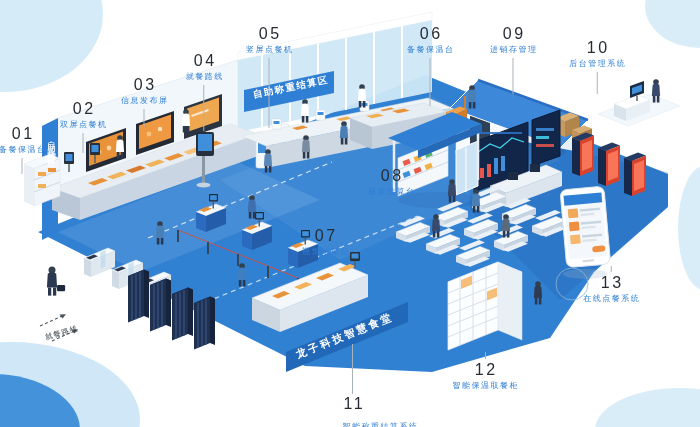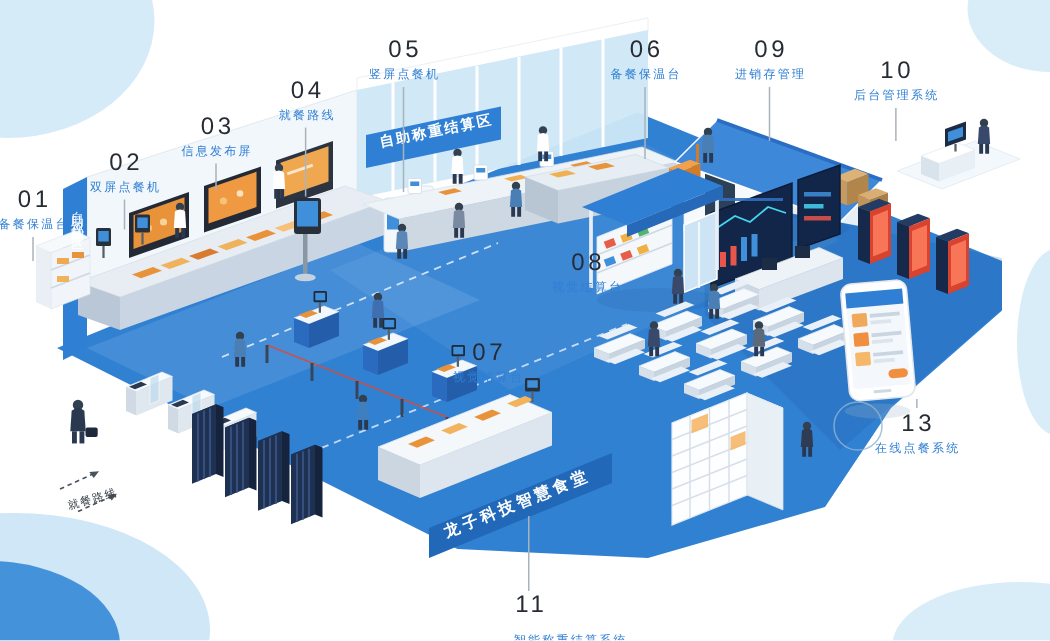--- a/index.html
+++ b/index.html
@@ -490,19 +490,24 @@
   <div class="co-label">后台管理系统</div>
   <div class="co-line" style="height:22px;"></div>
 </div>
 <div class="callout" id="c11" style="left:341px;top:344px;">
   <div class="co-line" style="height:50px;"></div>
   <div class="co-row">
     <div class="co-num">11</div>
     <div class="co-label">智能称重结算系统</div>
   </div>
 </div>
+<div class="callout c-bottom" style="left:485px;top:352px;">
+  <div class="co-num">12</div>
+  <div class="co-label">智能保温取餐柜</div>
+  <div class="co-line" style="height:7px;"></div>
+</div>
 <div class="callout c-bottom" style="left:611px;top:266px;">
   <div class="co-num">13</div>
   <div class="co-label">在线点餐系统</div>
   <div class="co-line" style="height:6px;"></div>
 </div>
 
 </div>
 
 </body></html>

